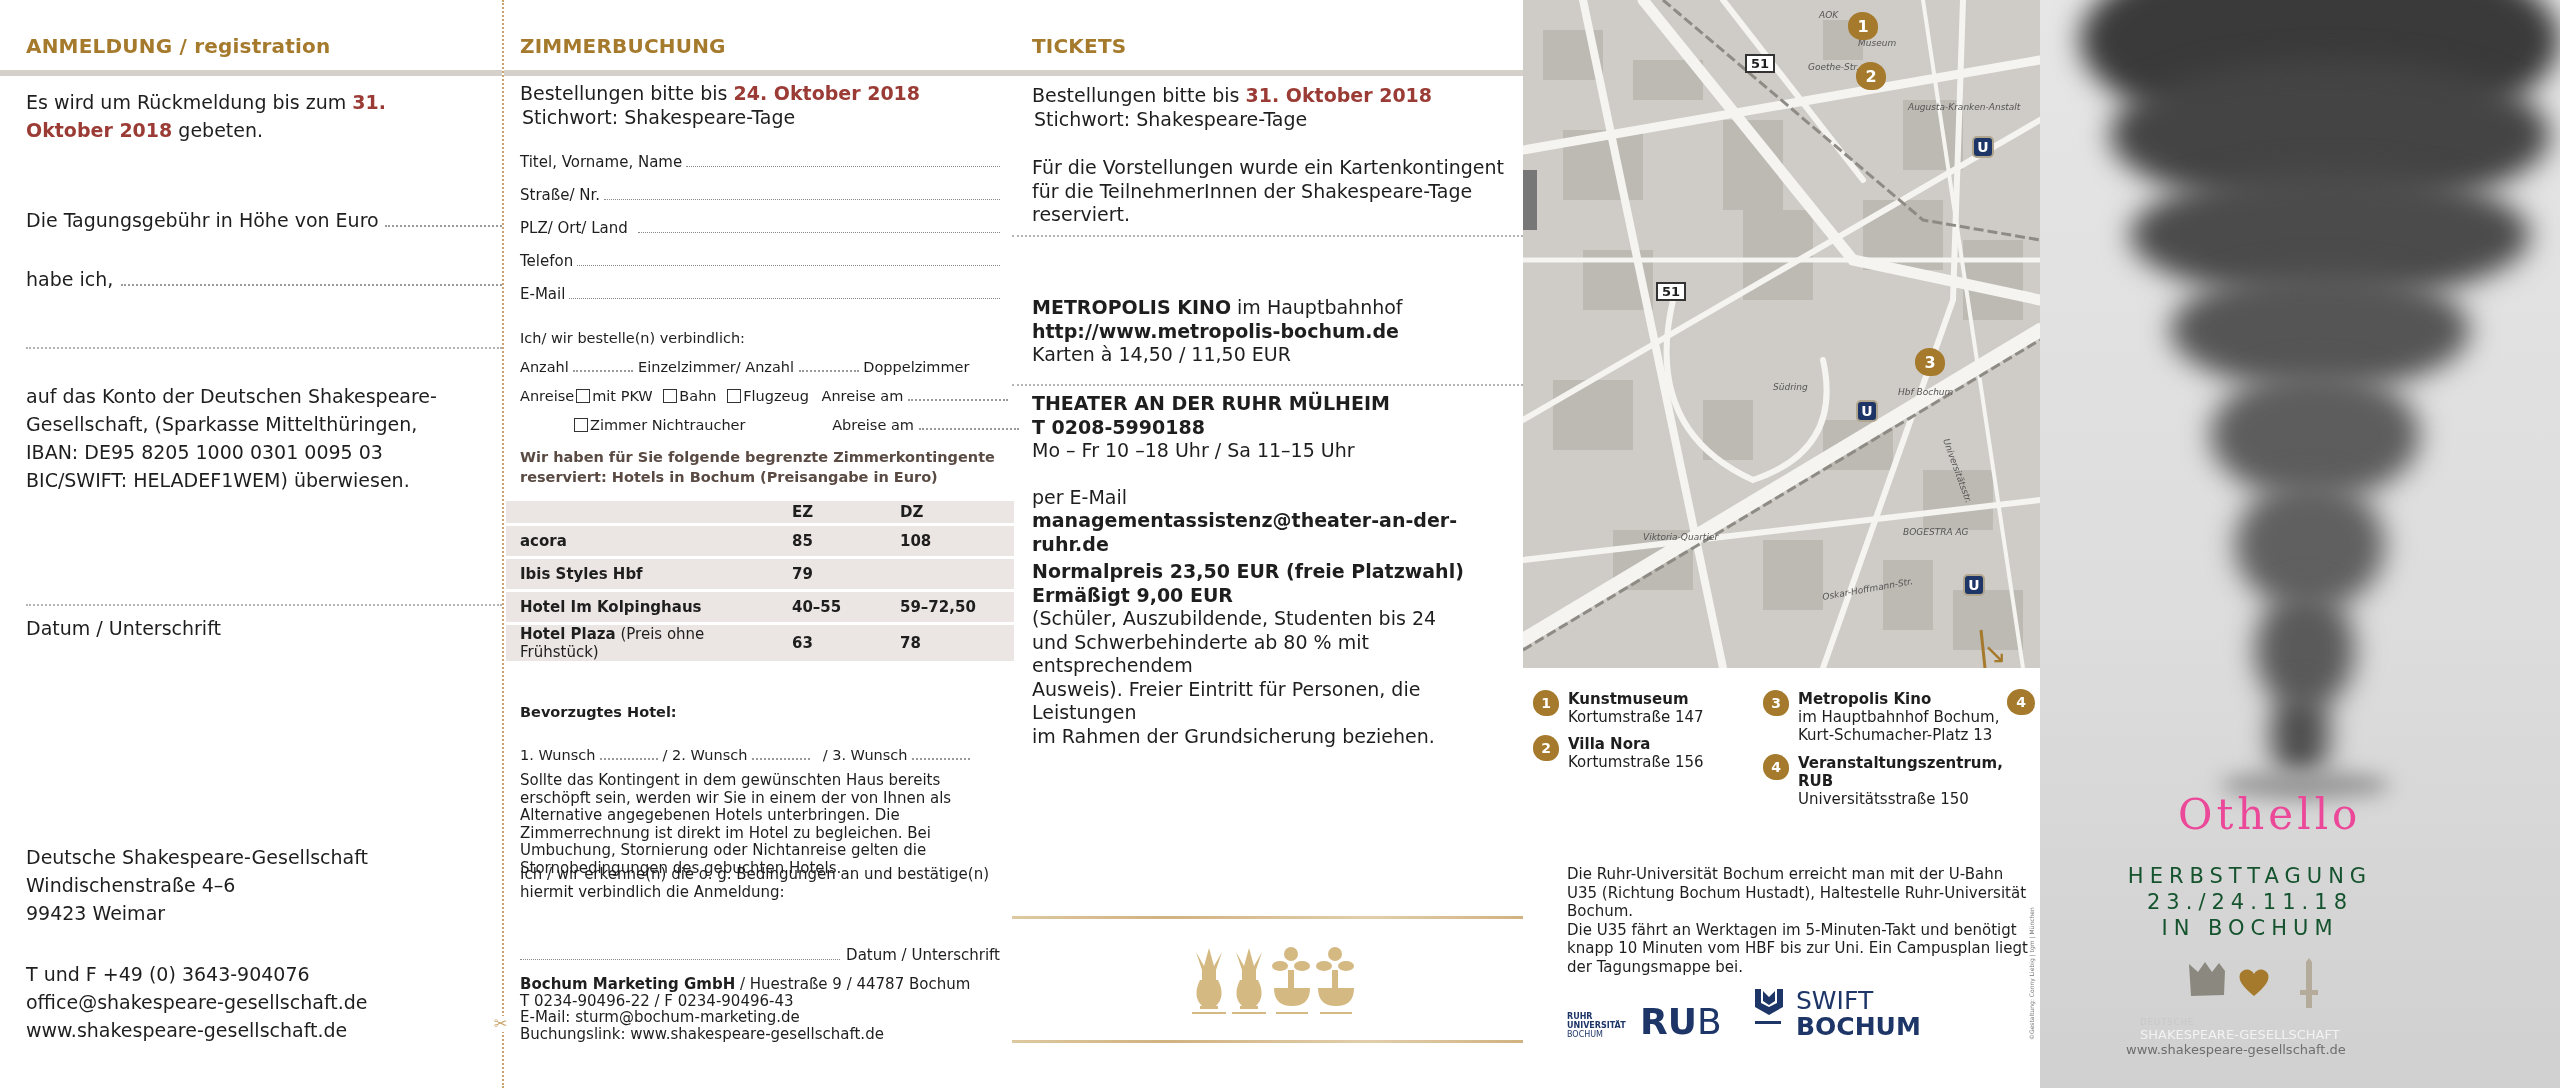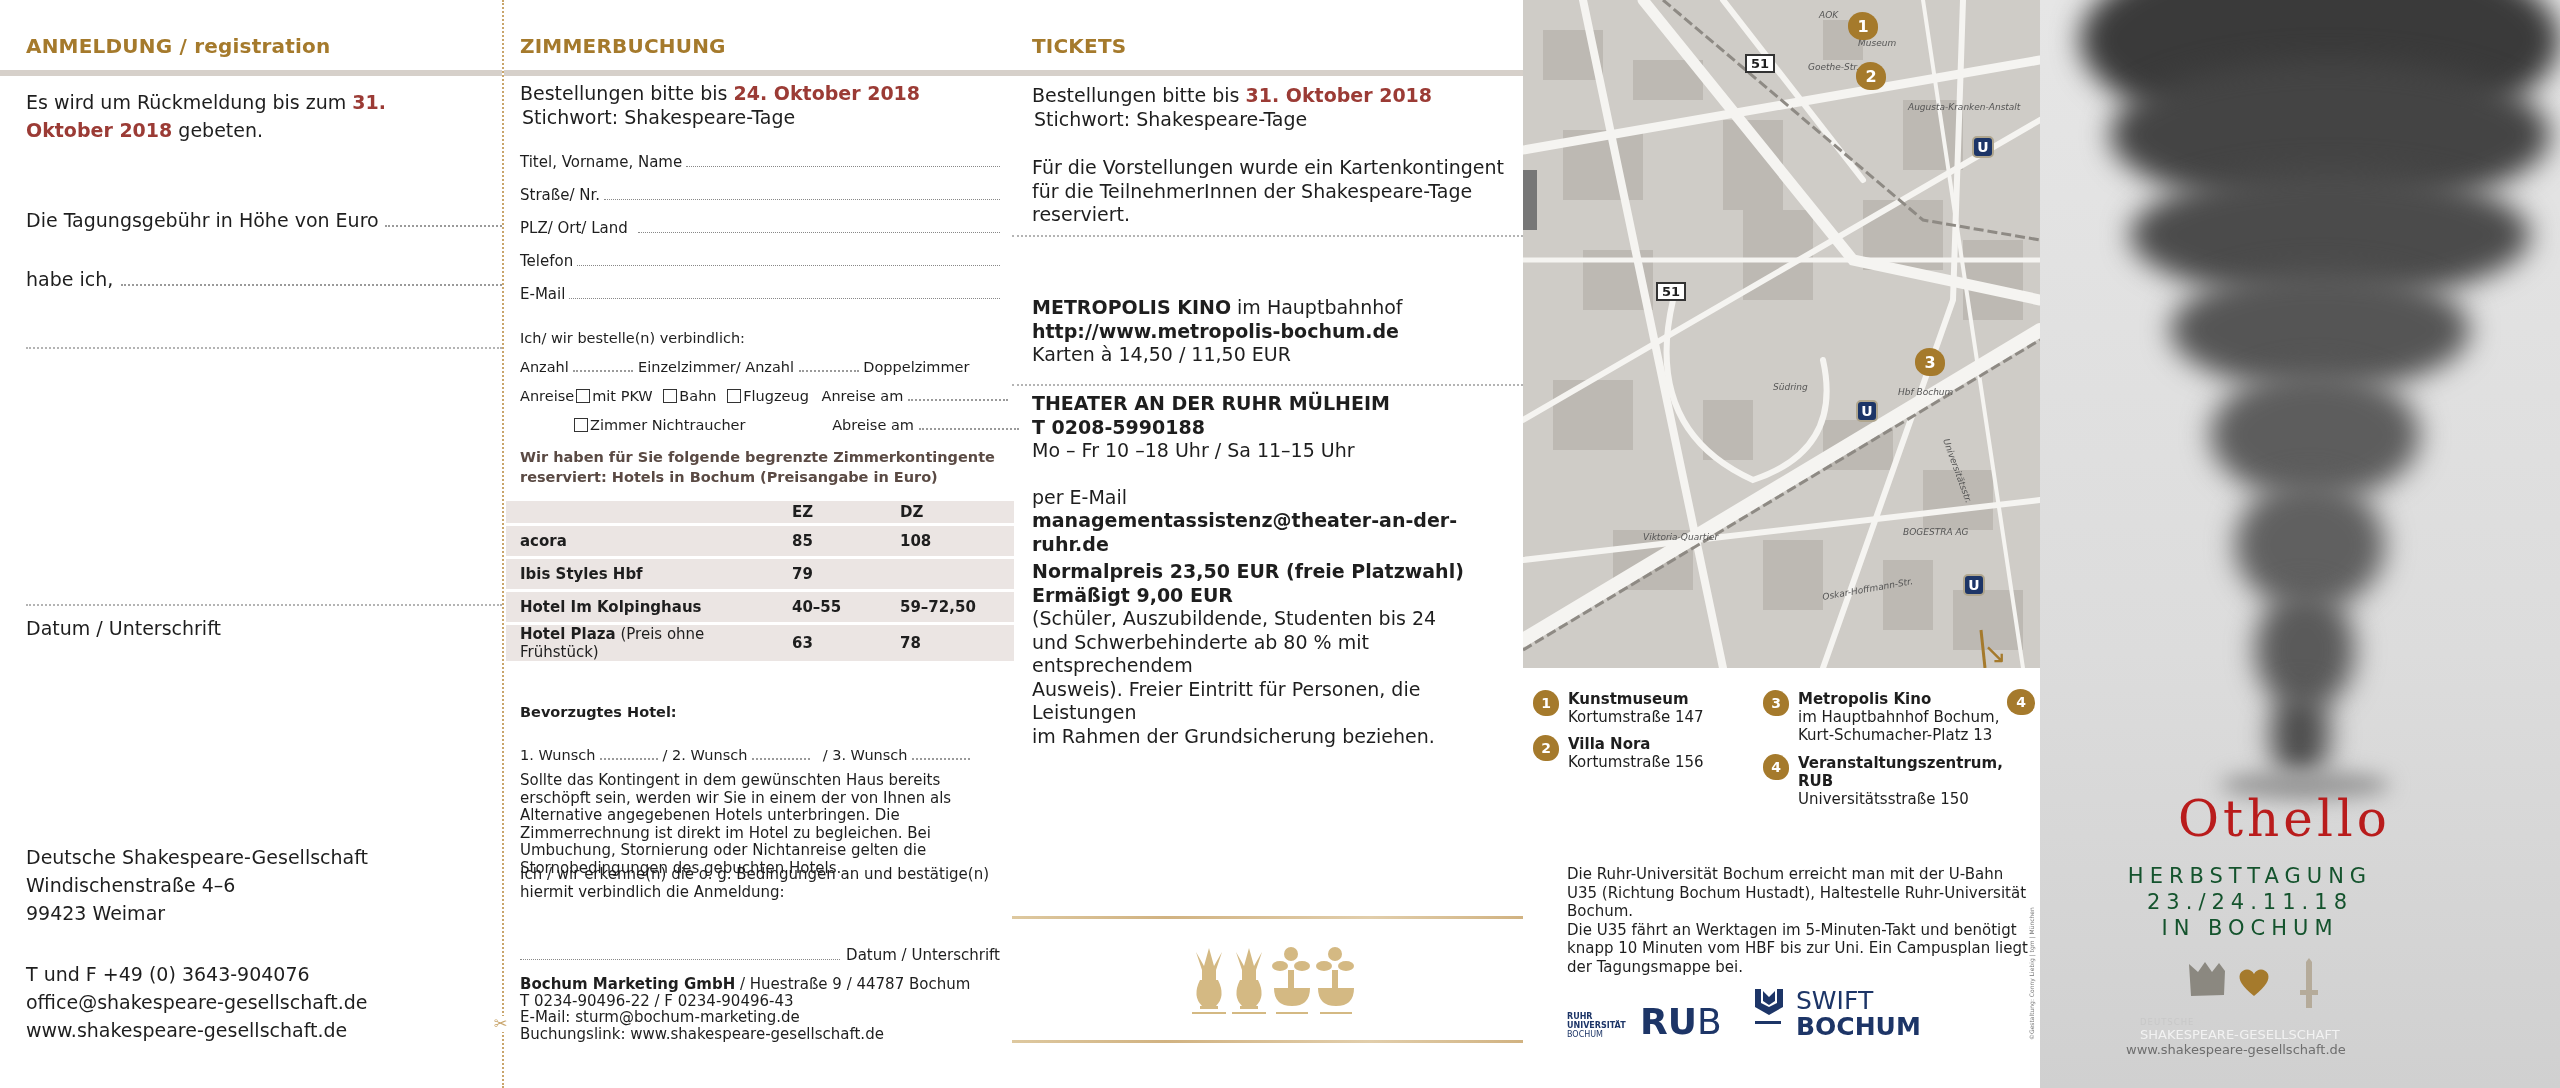--- a/index.html
+++ b/index.html
@@ -43,21 +43,21 @@
   .road-sign { position: absolute; background: #fff; border: 2px solid #333; font-size: 13px; padding: 0 4px; font-weight: bold; }
 
   .legend-item { position: absolute; font-size: 15px; line-height: 18px; }
   .legend-item .lm { position: absolute; left: 0; top: 0; width: 26px; height: 26px; border-radius: 50% 55% 45% 50%; background: #a57a2c; color: #fff; font-weight: bold; font-size: 14px; display: flex; align-items: center; justify-content: center; }
   .legend-item .lt { margin-left: 35px; }
   .legend-item b { display: block; }
 
   
   #poster { position: absolute; inset: 0; background: linear-gradient(180deg, #e6e6e6 0%, #dcdcdc 60%, #d0d0d0 100%); overflow: hidden; }
   .cloud { position: absolute; border-radius: 50%; filter: blur(14px); }
-  .poster-title { position: absolute; left: 138px; top: 790px; font-family: "DejaVu Serif", serif; font-size: 50px; color: #b91c1c; letter-spacing: 4px; }
+  .poster-title { position: absolute; left: 138px; top: 790px; font-family: "DejaVu Serif", serif; font-size: 42px; color: #ec4899; letter-spacing: 4px; }
   .poster-sub { position: absolute; left: 0; width: 400px; text-align: center; font-size: 21px; letter-spacing: 6px; color: #14532d; }
 </style>
 </head>
 <body>
 
 <section id="col1" class="col">
   <div class="head" style="left:26px;">
     <span>ANMELDUNG</span>
     <span class="light">/ registration</span>
   </div>
@@ -72,20 +72,26 @@
   <div class="txt" style="left:26px;top:206px;width:476px;display:flex;justify-content:center;">
     <span>Die Tagungsgebühr in Höhe von Euro</span>
     <span style="flex:1;border-bottom:2px dotted #9a9a9a;margin:0 0 7px 6px;"></span>
   </div>
   <div class="txt" style="left:26px;top:265px;width:476px;display:flex;">
     <span>habe ich,</span>
     <span style="flex:1;border-bottom:2px dotted #9a9a9a;margin:0 0 7px 8px;"></span>
   </div>
   <div class="hdots" style="left:26px;right:0;top:347px;"></div>
 
+  <div class="txt" style="left:26px;top:382px;width:470px;">
+    <div>auf das Konto der Deutschen Shakespeare-</div>
+    <div>Gesellschaft, (Sparkasse Mittelthüringen,</div>
+    <div>IBAN: DE95 8205 1000 0301 0095 03</div>
+    <div>BIC/SWIFT: HELADEF1WEM) überwiesen.</div>
+  </div>
 
   <div class="hdots" style="left:26px;right:0;top:604px;"></div>
   <div class="txt" style="left:26px;top:614px;">Datum / Unterschrift</div>
 
   <div class="txt" style="left:26px;top:843px;width:470px;">
     <div>Deutsche Shakespeare-Gesellschaft</div>
     <div>Windischenstraße 4–6</div>
     <div>99423 Weimar</div>
   </div>
   <div class="txt" style="left:26px;top:960px;width:470px;">

